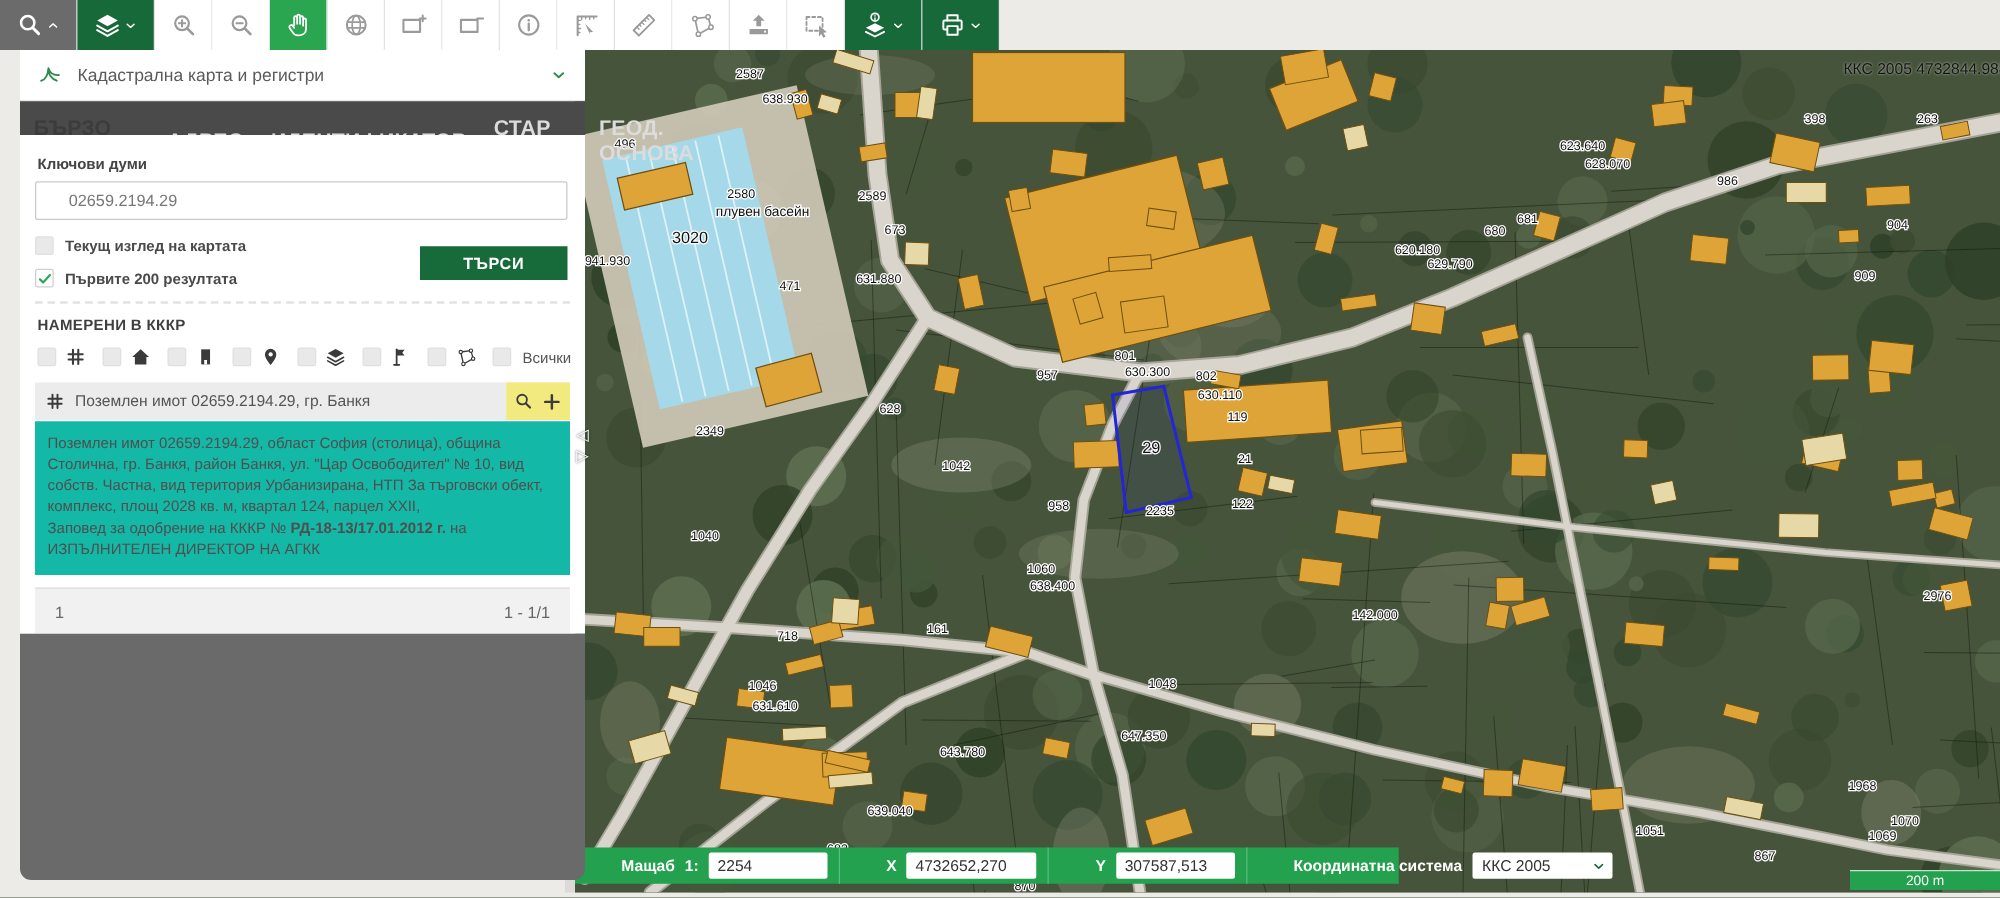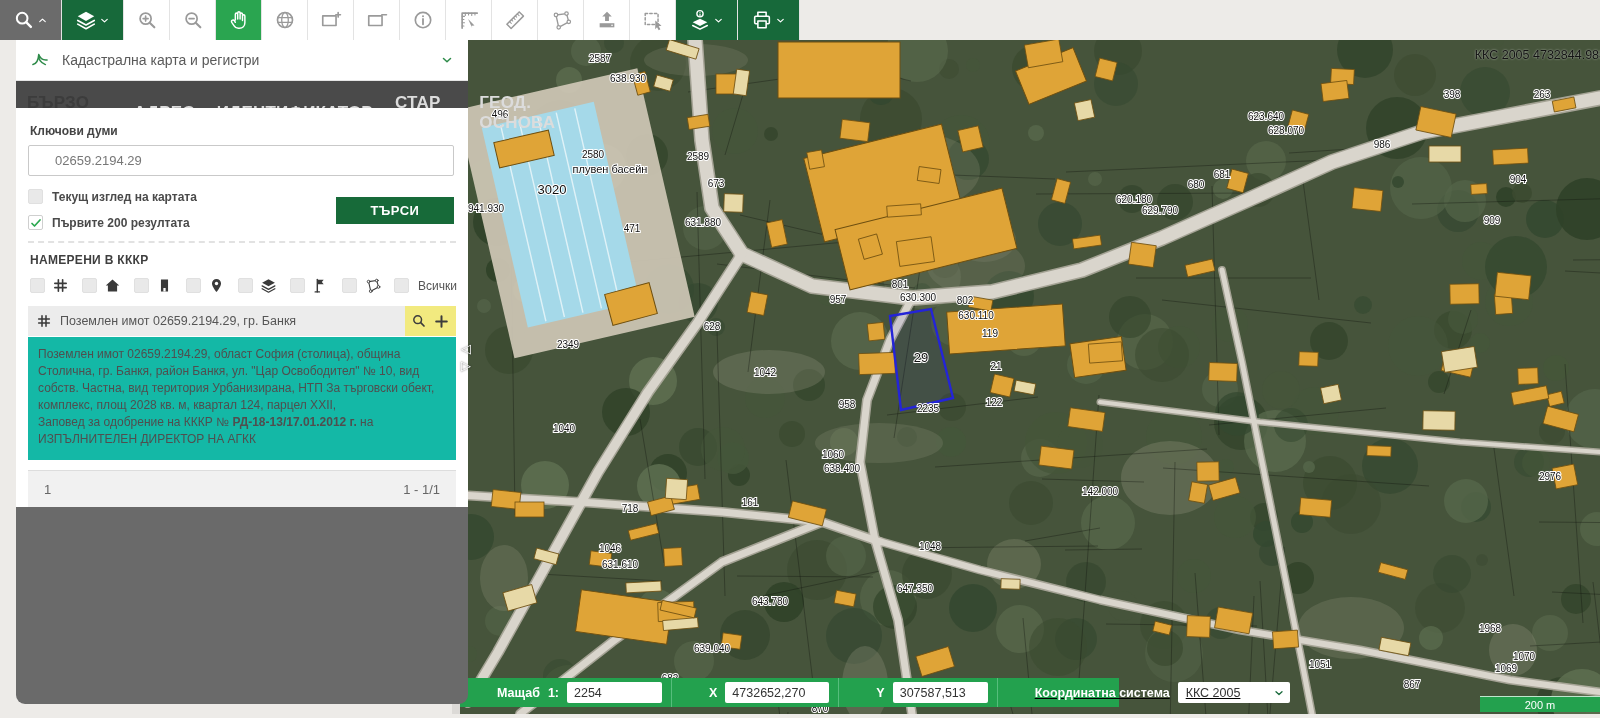--- a/index.html
+++ b/index.html
@@ -64,21 +64,21 @@
   .map svg { display:block; }
   .map-readout { position:absolute; top:8px; right:-6px; font-size:12.5px; color:#141414; white-space:nowrap;
                  text-shadow:0 0 2px rgba(255,255,255,.7); }
   .scalebar { position:absolute; right:0; bottom:2px; width:120px; height:16px; background:#23a14e; display:flex;
               align-items:center; justify-content:center; color:#fff; font-size:11px; border-top:1px solid #bfe6cd; }
 
   
   .statusbar { position:absolute; left:0; top:638px; height:29px; width:659px; background:#23a14e; display:flex;
                align-items:center; z-index:10; }
   .sb-seg { height:100%; display:flex; align-items:center; gap:8px; padding:0 9px; border-right:1px solid #56bd7c;margin-left:28px; }
-  .sb-seg:last-child { border-right:none;text-decoration:underline; }
+  .sb-seg:last-child { border-right:none; }
   .sb-lab { color:#fff; font-size:12.5px; font-weight:bold; white-space:nowrap; }
   .sb-input { height:21px; border:none; border-radius:2px; padding:0 7px; font-size:12.5px; color:#333; background:#fff;
               font-family:"Liberation Sans",sans-serif; }
   .sb-select { height:21px; background:#fff; border-radius:2px; display:flex; align-items:center; justify-content:space-between;
                padding:0 5px 0 8px; font-size:12.5px; color:#333; cursor:pointer; }
 </style>
 </head>
 <body>
 
 <div class="toolbar" id="toolbar">

